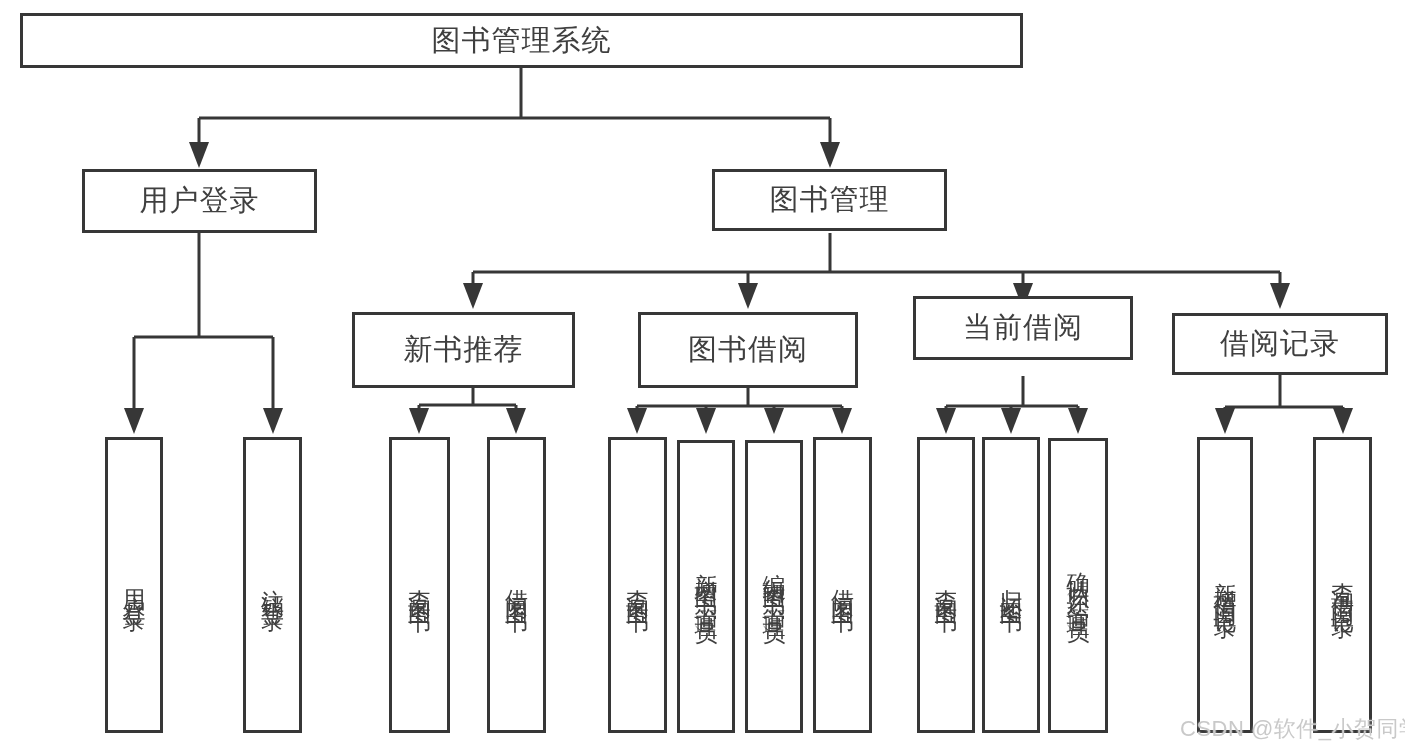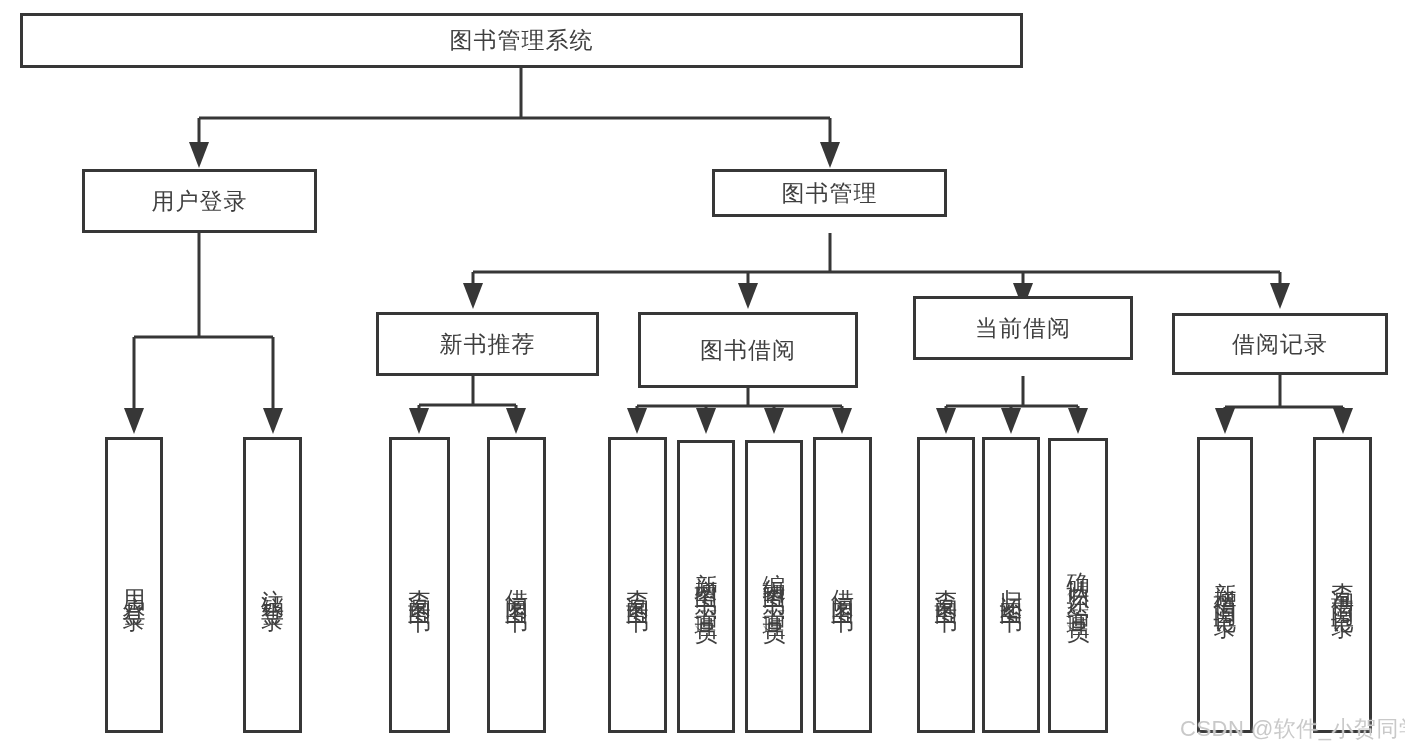--- a/index.html
+++ b/index.html
@@ -20,21 +20,21 @@
     position: absolute;
     box-sizing: border-box;
     background: #ffffff;
     border: 3px solid #373737;
     display: flex;
     align-items: center;
     justify-content: center;
     color: #3f3f3f;
   }
   .hbox span {
-    font-size: 23px;
+    font-size: 29px;
     letter-spacing: 1px;
     white-space: nowrap;
     text-align: right;
   }
   .vbox span {
     writing-mode: vertical-rl;
     text-orientation: mixed;
     font-size: 23px;
     letter-spacing: 7px;
     line-height: 1;
@@ -97,25 +97,25 @@
     </g>
   </svg>
 
   <div class="box hbox" style="left:20px; top:13px; width:1003px; height:55px;">
     <span>图书管理系统</span>
   </div>
 
   <div class="box hbox" style="left:82px; top:169px; width:235px; height:64px;">
     <span>用户登录</span>
   </div>
-  <div class="box hbox" style="left:712px; top:169px; width:235px; height:48px;">
+  <div class="box hbox" style="left:712px; top:169px; width:235px; height:62px;">
     <span>图书管理</span>
   </div>
 
-  <div class="box hbox" style="left:376px; top:312px; width:223px; height:64px;font-family:Liberation Mono, monospace;">
+  <div class="box hbox" style="left:352px; top:312px; width:223px; height:76px;font-family:Liberation Mono, monospace;">
     <span>新书推荐</span>
   </div>
   <div class="box hbox" style="left:638px; top:312px; width:220px; height:76px;">
     <span>图书借阅</span>
   </div>
   <div class="box hbox" style="left:913px; top:296px; width:220px; height:64px;">
     <span>当前借阅</span>
   </div>
   <div class="box hbox" style="left:1172px; top:313px; width:216px; height:62px;">
     <span>借阅记录</span>

